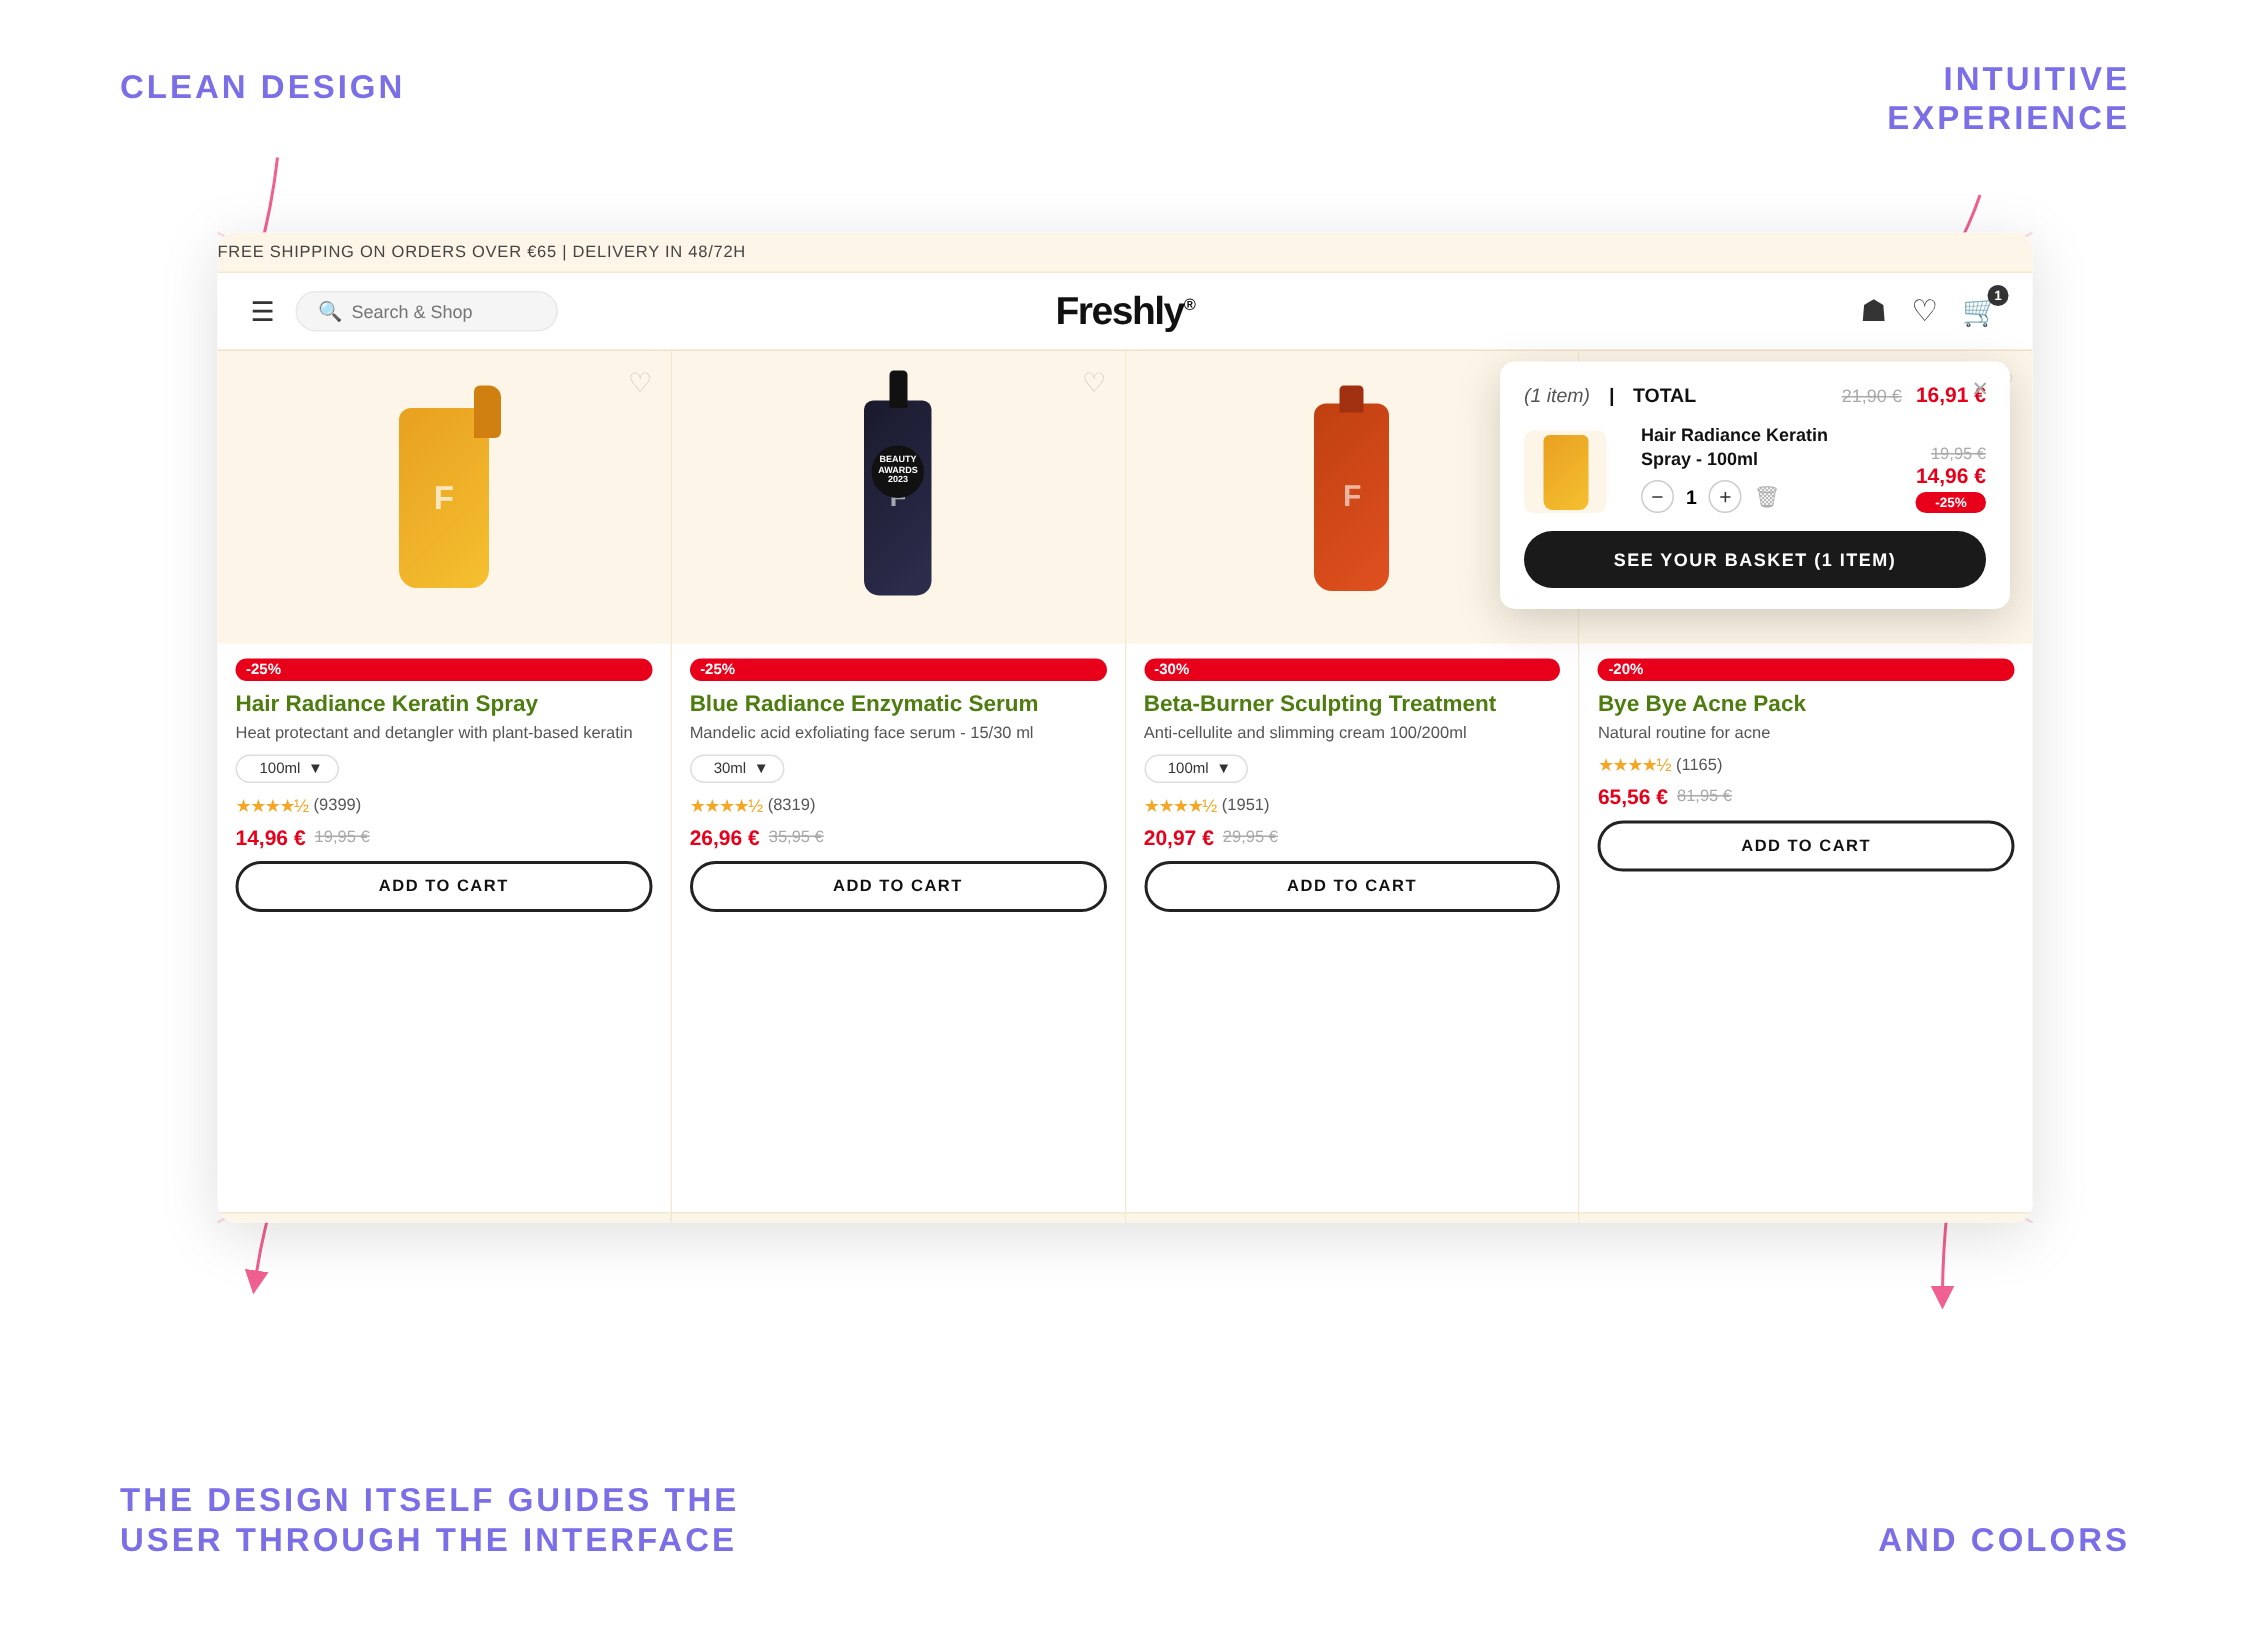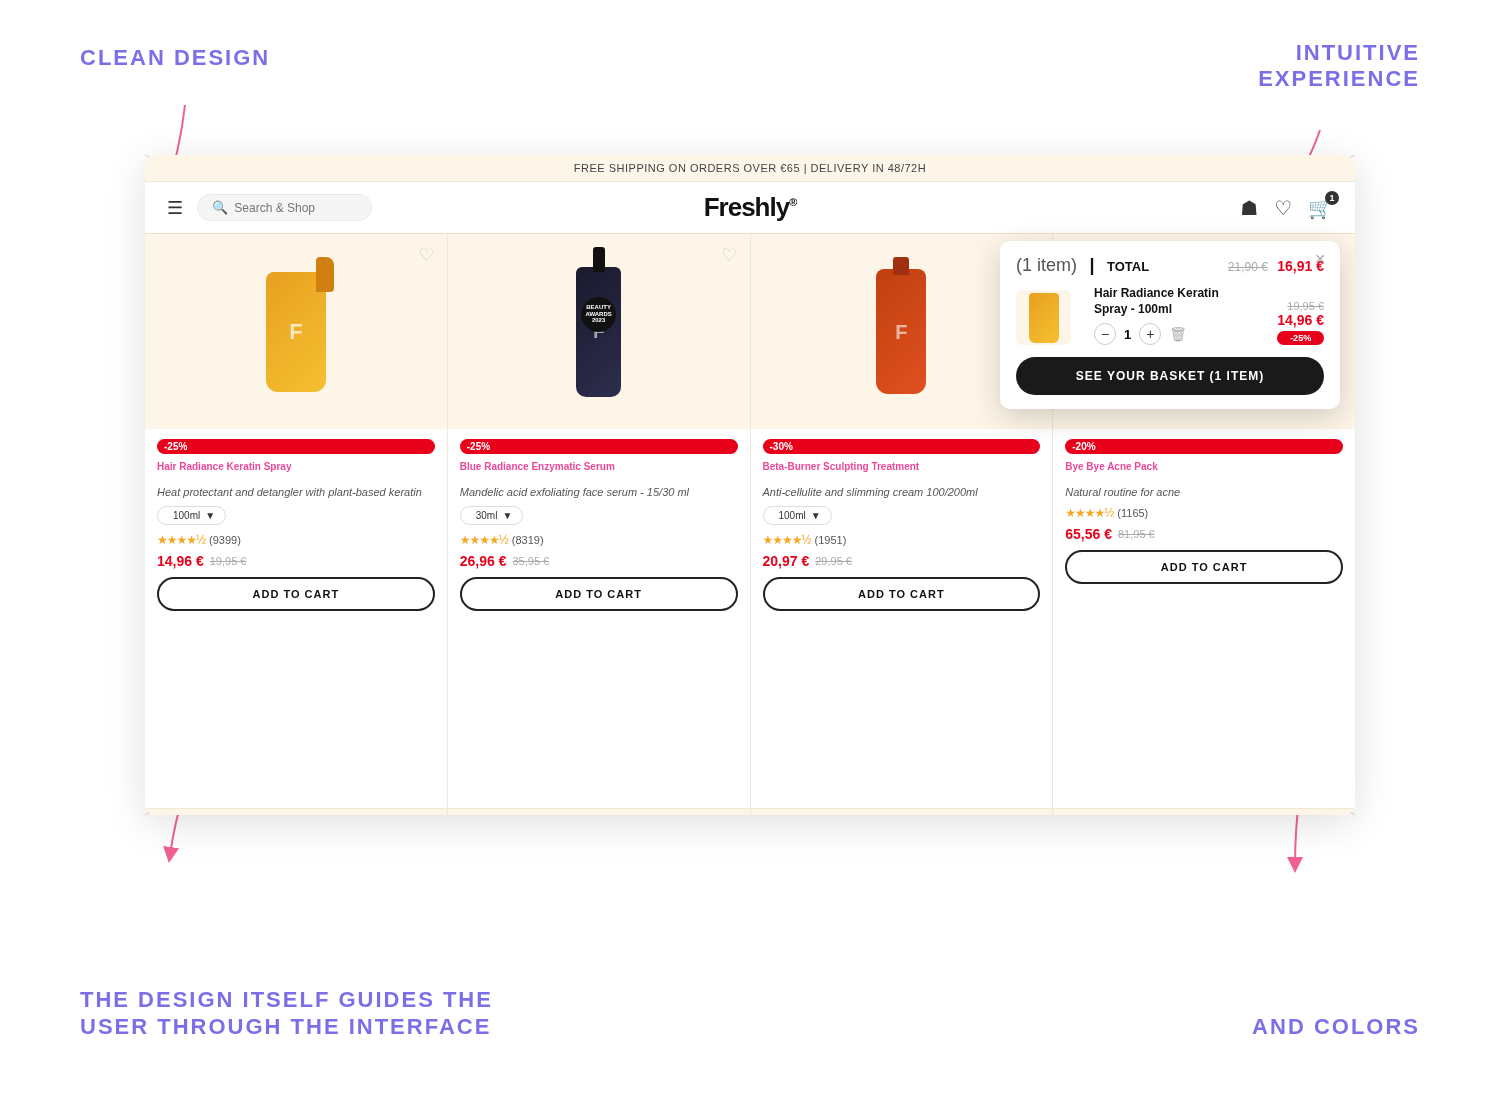--- a/index.html
+++ b/index.html
@@ -45,21 +45,20 @@
       height: 660px;
       background: #fff;
       border-radius: 12px;
       box-shadow: 0 8px 40px rgba(0,0,0,0.13);
       overflow: hidden;
     }
 
     
     .top-banner {
       background: #fdf6e8;
-      text-align: center;
       padding: 7px 0;
       font-size: 11px;
       color: #444;
       font-weight: 500;
       letter-spacing: 0.5px;
       border-bottom: 1px solid #f0e8d0;
     }
 
     
     .navbar {
@@ -300,31 +299,30 @@
       background: #e8001a;
       color: #fff;
       font-size: 10px;
       font-weight: 800;
       padding: 2px 7px;
       border-radius: 10px;
       margin-bottom: 6px;
     }
 
     .product-name {
-      font-size: 10px;
+      font-size: 15px;
       font-weight: 700;
-      color: #ec4899;
+      color: #4d7c0f;
       line-height: 1.3;
     }
     .product-desc {
       font-size: 11px;
       color: #555;
       line-height: 1.3;
-      margin-top: 12px;
-      font-style: italic;
+      margin-top: 2px;
     }
 
     .product-size-select {
       display: flex;
       align-items: center;
       border: 1px solid #ddd;
       border-radius: 20px;
       padding: 3px 10px;
       font-size: 11px;
       color: #333;
@@ -396,22 +394,23 @@
       padding: 14px 16px;
       z-index: 100;
     }
     .cart-popup-header {
       display: flex;
       justify-content: space-between;
       align-items: center;
       margin-bottom: 10px;
     }
     .cart-popup-title {
-      font-size: 18px;
+      font-size: 13px;
       color: #555;
+      font-style: italic;
     }
     .cart-popup-total {
       font-weight: 800;
       color: #111;
       font-size: 13px;
     }
     .cart-popup-price-new {
       color: #e8001a;
       font-weight: 800;
       font-size: 14px;

